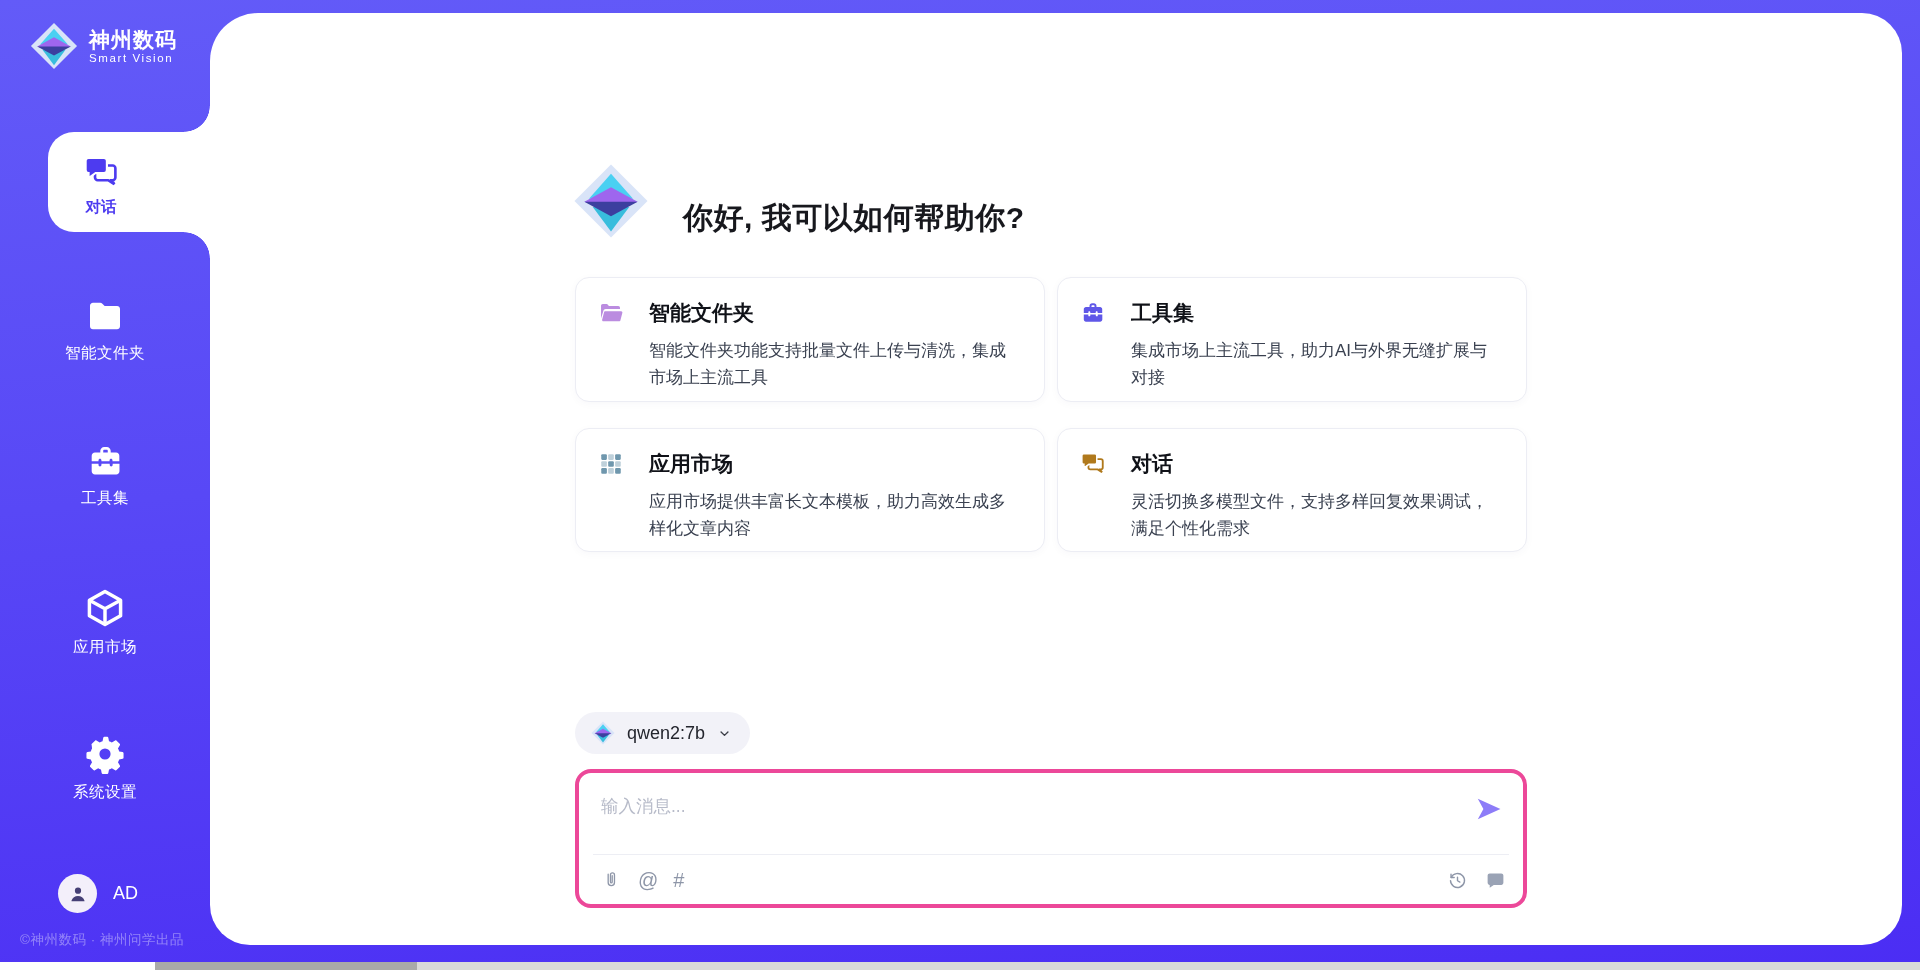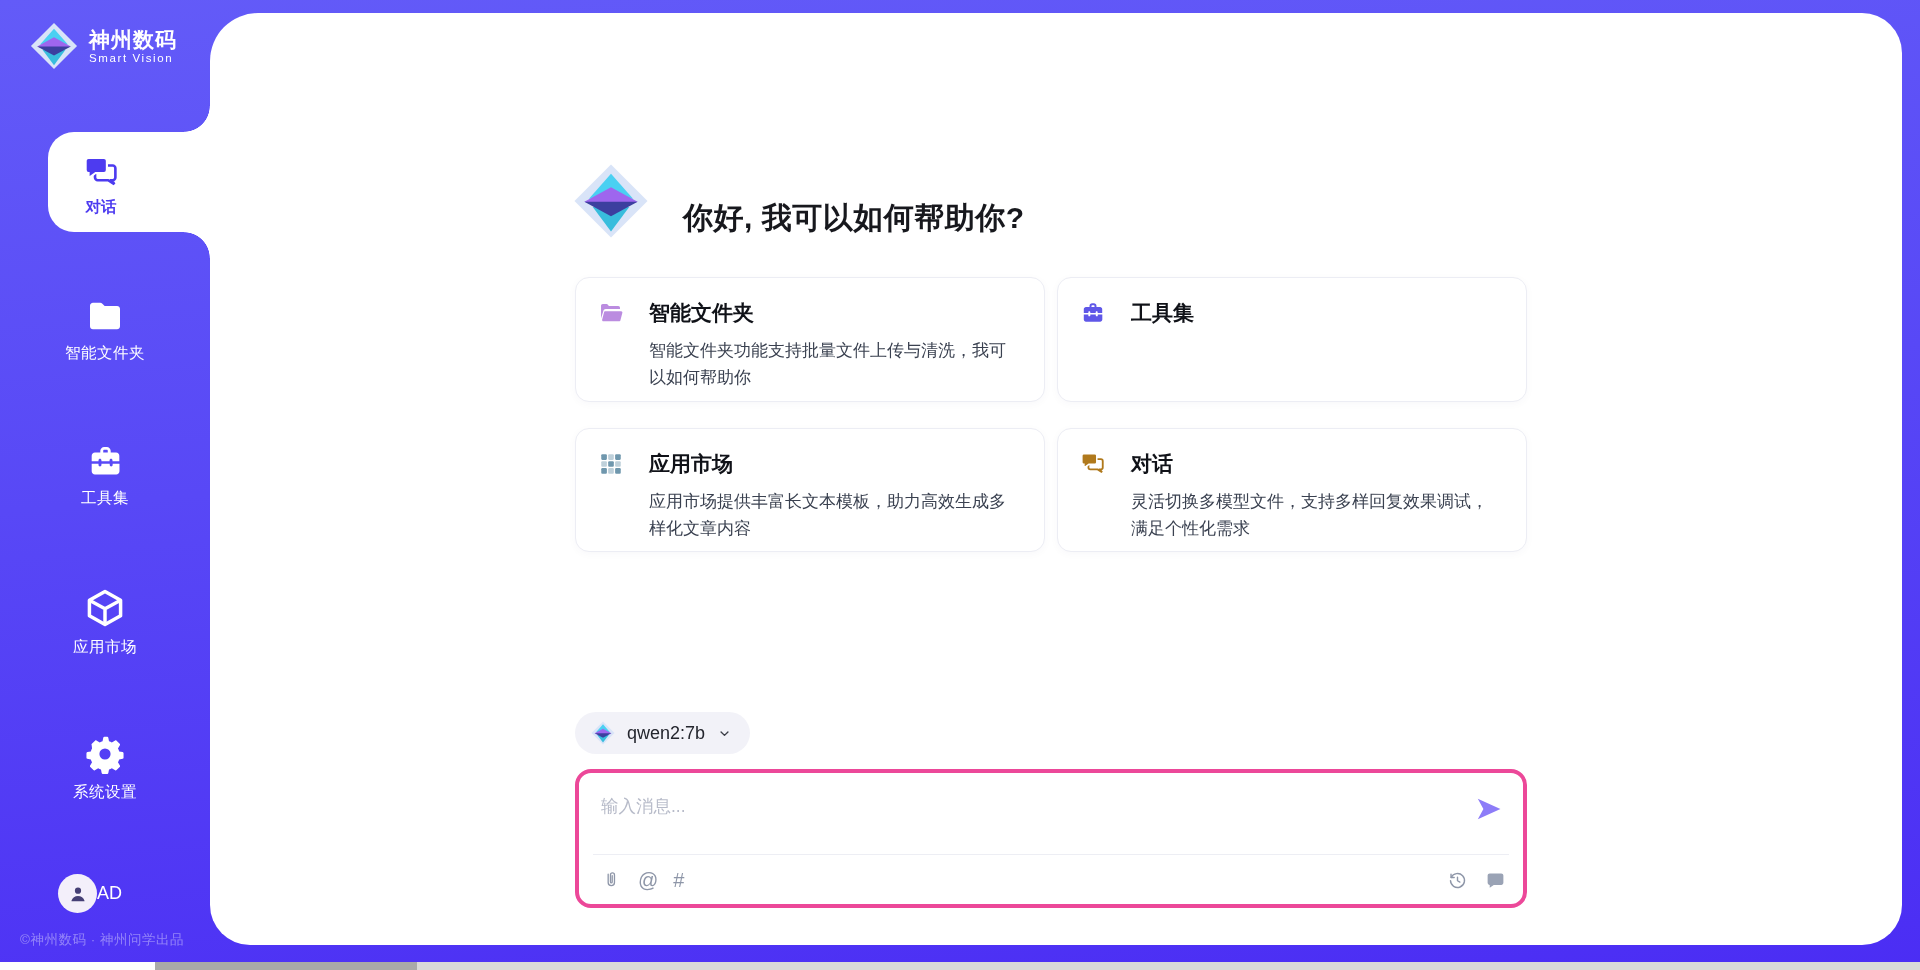--- a/index.html
+++ b/index.html
@@ -29,21 +29,21 @@
     position:absolute;left:48px;top:132px;width:162px;height:100px;
     background:#ffffff;border-radius:26px 0 0 26px;cursor:pointer;
     display:flex;flex-direction:column;align-items:center;gap:6px;
     padding:22px 56px 0 0;color:#4d3bf0;
   }
   .nav-tab-active .nav-label{font-size:15.5px;font-weight:600;white-space:nowrap;}
   .fillet{position:absolute;right:0;width:26px;height:26px;}
   .fillet.top{top:-26px;background:radial-gradient(circle 26px at 0 0,transparent 25.4px,#fff 26px);}
   .fillet.bottom{bottom:-26px;background:radial-gradient(circle 26px at 0 100%,transparent 25.4px,#fff 26px);}
   
-  .user-row{position:absolute;left:58px;top:874px;display:flex;align-items:center;cursor:pointer;}
+  .user-row{position:absolute;left:58px;top:874px;display:flex;align-items:center;gap:16px;cursor:pointer;}
   .avatar{width:39px;height:39px;border-radius:50%;background:#f3effa;display:flex;align-items:center;justify-content:center;}
   .user-name{color:#ffffff;font-size:18px;font-weight:500;}
   .copyright{position:absolute;left:20px;top:931px;color:rgba(255,255,255,.38);font-size:13.5px;letter-spacing:.5px;}
   
   .greeting{position:absolute;left:573px;top:163px;display:flex;align-items:flex-end;gap:34px;}
   .greeting .gem{width:76px;height:76px;}
   .greeting-title{font-size:30px;font-weight:700;color:#17181d;letter-spacing:.5px;}
   
   .card{
     position:absolute;width:470px;height:125px;background:#ffffff;
@@ -119,32 +119,33 @@
     <div class="card" style="left:365px;top:264px">
       <div class="card-head">
         <span class="icon-folder-open">
           <svg viewBox="0 0 24 24" fill="currentColor" style="width:26px;height:26px">
             <path d="M2.8 5.2c0-.9.7-1.6 1.6-1.6h4l1.7 1.9h8.6c.9 0 1.6.7 1.6 1.6v1.2H7.1c-1 0-1.9.7-2.1 1.7l-2.2 7V5.2Z"></path>
             <path d="M5.6 11.2c.1-.5.6-.9 1.1-.9h14.7c.7 0 1.3.7 1.1 1.4l-1.8 7c-.1.5-.6.9-1.1.9H4.9c-.7 0-1.3-.7-1.1-1.4l1.8-7Z"></path>
           </svg>
         </span>
         <span class="card-title">智能文件夹</span>
       </div>
-      <div class="card-desc">智能文件夹功能支持批量文件上传与清洗，我可以如何帮助你</div>
+      <div class="card-desc">智能文件夹功能支持批量文件上传与清洗，集成市场上主流工具</div>
     </div>
 
     <div class="card" style="left:847px;top:264px">
       <div class="card-head">
         <span class="icon-toolbox-card">
           <svg viewBox="0 0 24 24" fill="currentColor" style="width:26px;height:26px">
             <path d="M8.8 6.5V5.4C8.8 4.1 9.9 3 11.2 3h1.6c1.3 0 2.4 1.1 2.4 2.4v1.1h3.3c1.2 0 2 .9 2 2v3.4h-4.2v-.7c0-.5-.4-.9-.9-.9s-.9.4-.9.9v.7H9.5v-.7c0-.5-.4-.9-.9-.9s-.9.4-.9.9v.7H3.5V8.5c0-1.1.9-2 2-2h3.3Zm1.8 0h2.8V5.4c0-.3-.3-.6-.6-.6h-1.6c-.3 0-.6.3-.6.6v1.1ZM3.5 13.4h4.2v.8c0 .5.4.9.9.9s.9-.4.9-.9v-.8h5.1v.8c0 .5.4.9.9.9s.9-.4.9-.9v-.8h4.2V18c0 1.1-.9 2-2 2H5.5c-1.1 0-2-.9-2-2v-4.6Z"></path>
           </svg>
         </span>
         <span class="card-title">工具集</span>
       </div>
+      <div class="card-desc">集成市场上主流工具，助力AI与外界无缝扩展与对接</div>
     </div>
 
     <div class="card" style="left:365px;top:415px;height:124px">
       <div class="card-head">
         <span class="icon-grid">
           <svg viewBox="0 0 24 24" fill="currentColor" style="width:26px;height:26px">
             <rect x="3" y="3" width="5.2" height="5.2" rx="1"></rect>
             <rect x="9.4" y="3" width="5.2" height="5.2" rx="1" opacity=".45"></rect>
             <rect x="15.8" y="3" width="5.2" height="5.2" rx="1"></rect>
             <rect x="3" y="9.4" width="5.2" height="5.2" rx="1" opacity=".45"></rect>

